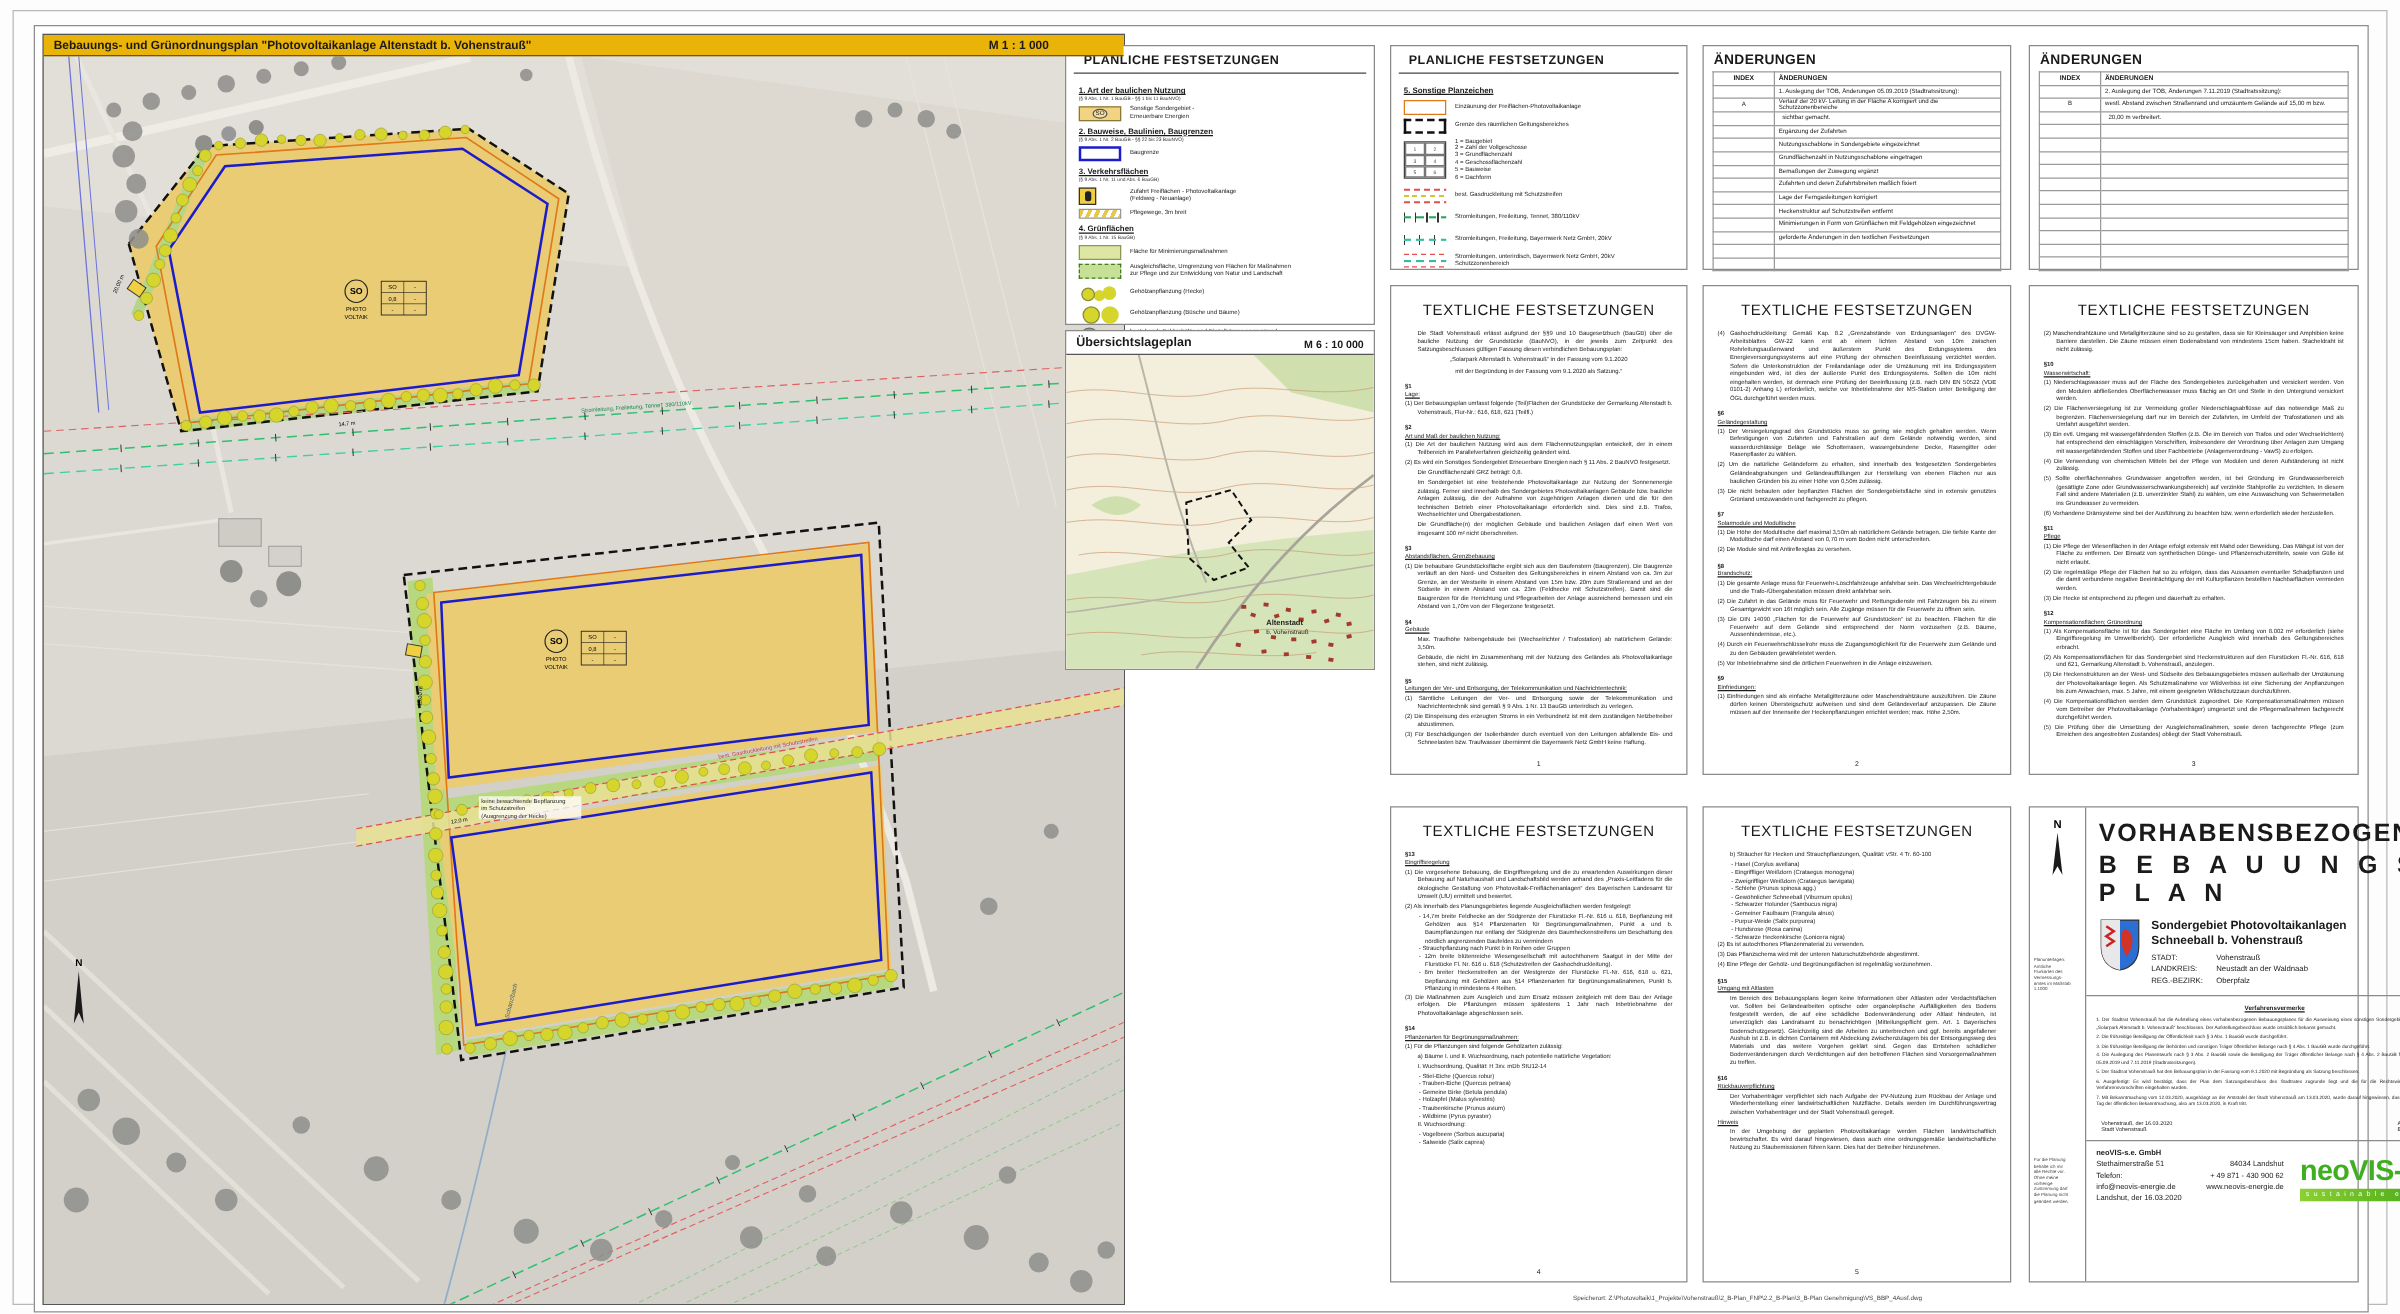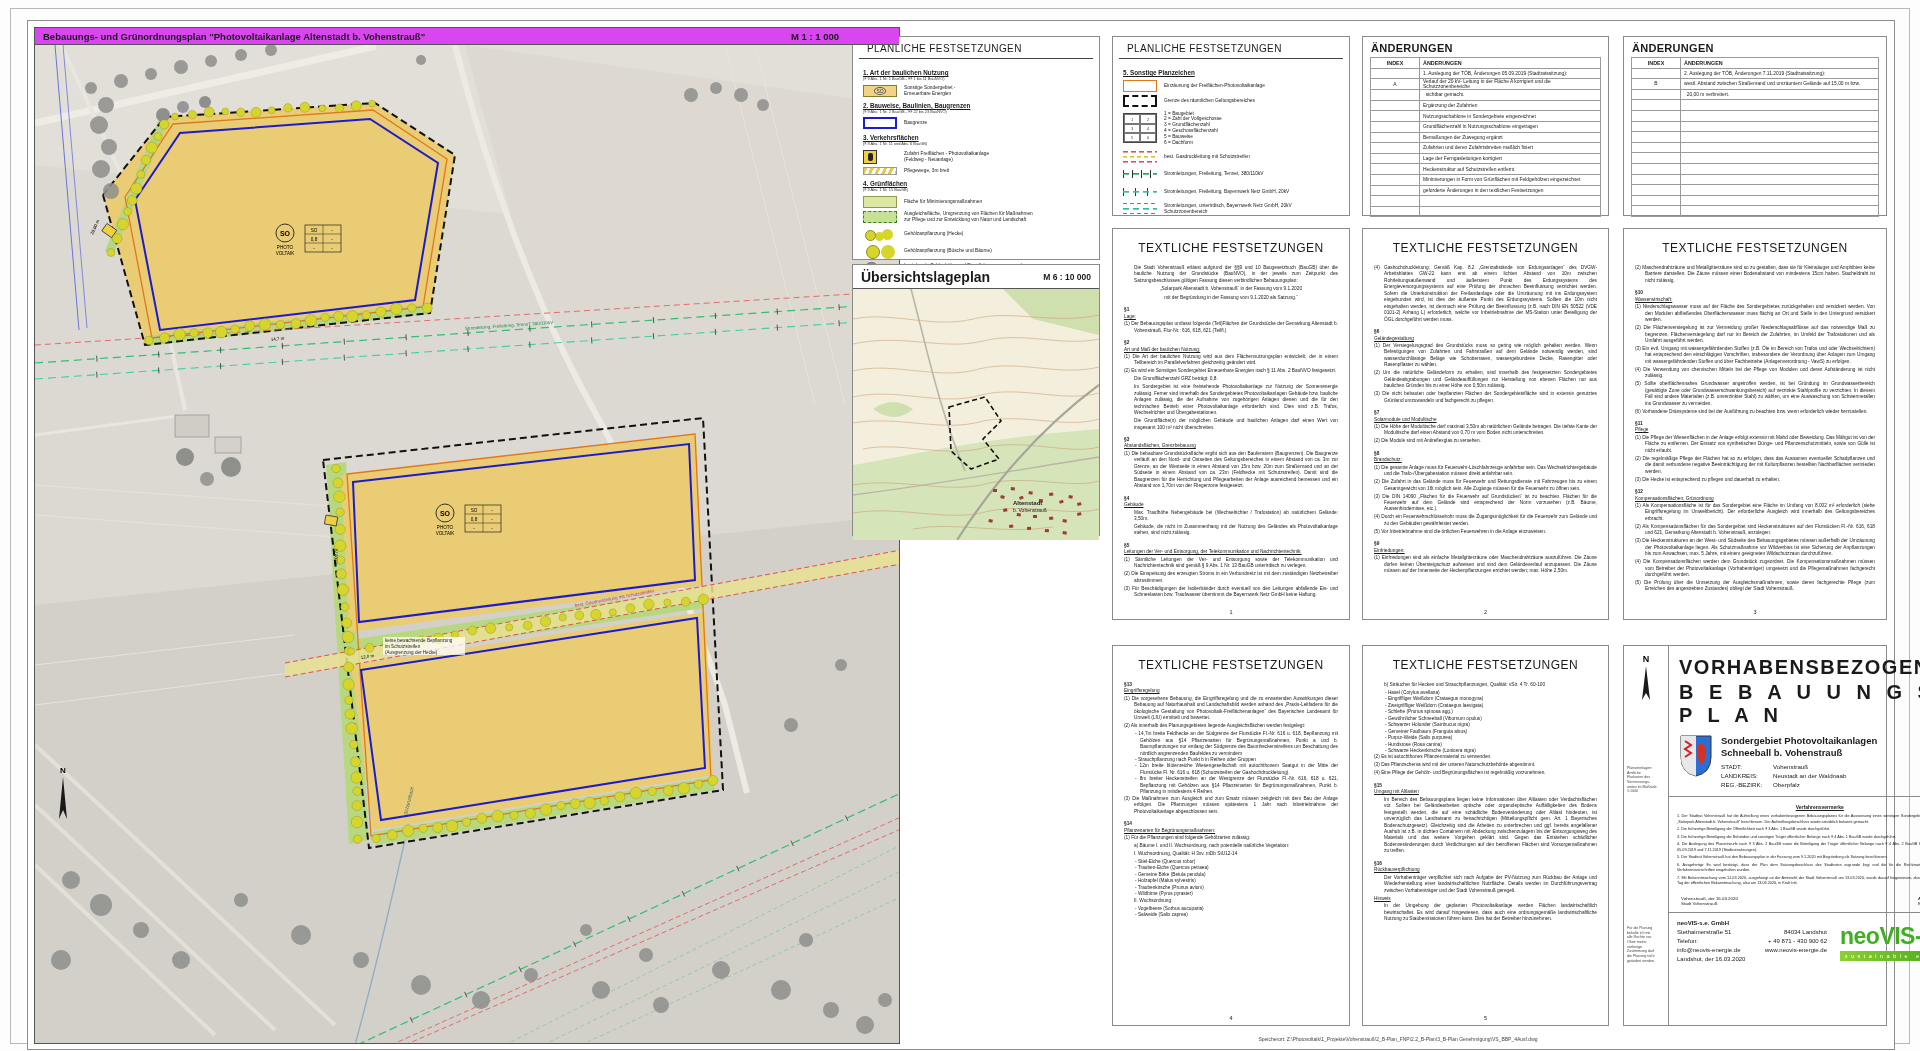--- a/index.html
+++ b/index.html
@@ -3,27 +3,27 @@
 <meta charset="utf-8">
 <style>
   html,body{margin:0;padding:0;background:#fdfdfd;font-family:"Liberation Sans",sans-serif;color:#1a1a1a;}
   body{position:relative;width:1920px;height:1051px;overflow:hidden;}
   .frame-outer{position:absolute;left:10px;top:8px;width:1898px;height:1034px;border:1px solid #b8b8b8;}
   .frame-inner{position:absolute;left:27px;top:20px;width:1866px;height:1028px;border:1px solid #8d8d8d;background:#fff;}
   .panel{position:absolute;background:#fff;border:1px solid #8a8a8a;box-sizing:border-box;}
 
   
   .map-frame{left:34px;top:27px;width:866px;height:1017px;border:1px solid #555;background:#dcd9d3;overflow:hidden;}
-  .map-titlebar{position:absolute;left:0;top:0;width:100%;height:17px;background:#d946ef;border-bottom:1px solid #555;display:flex;align-items:center;justify-content:space-between;box-sizing:border-box;padding:0 60px 0 8px;z-index:5;text-align:center;}
+  .map-titlebar{position:absolute;left:0;top:0;width:100%;height:17px;background:#eab308;border-bottom:1px solid #555;display:flex;align-items:center;justify-content:space-between;box-sizing:border-box;padding:0 60px 0 8px;z-index:5;text-align:center;}
   .map-title{font-size:9.5px;font-weight:bold;}
   .map-scale{font-size:9.5px;font-weight:bold;margin-left:28px;}
   .map-svg{position:absolute;left:0;top:17px;}
 
   
-  .lg-title{font-size:10px;font-weight:normal;letter-spacing:.4px;padding:6px 8px 4px 8px;border-bottom:1px solid #444;margin:0 6px;}
+  .lg-title{font-size:10px;font-weight:bold;letter-spacing:.4px;padding:6px 8px 4px 8px;border-bottom:1px solid #444;margin:0 6px;}
   .lg-body{padding:5px 10px;}
   .lg-sec-h{font-size:6.3px;font-weight:bold;text-decoration:underline;margin-top:5px;}
   .lg-sec-sub{font-size:3.9px;color:#333;margin-bottom:3px;}
   .lg-item{display:flex;align-items:center;gap:7px;margin:3.5px 0;}
   .lg-label{font-size:4.8px;line-height:1.25;white-space:pre-line;}
   .sym{width:34px;height:12px;flex:0 0 34px;position:relative;box-sizing:border-box;}
   .sym-so{background:#f0d484;border:.8px solid #8a7a3a;display:flex;align-items:center;justify-content:center;}
   .sym-so::after{content:"SO";font-size:5px;border:.6px solid #555;border-radius:50%;padding:0 1.5px;background:rgba(255,255,255,.25);}
   .sym-baugrenze{border:2.6px solid #1c1ccc;background:#fff;}
   .sym-zufahrt{width:14px;flex:0 0 14px;height:14px;background:#f0d040;border:1px solid #333;margin-right:20px;display:flex;align-items:center;justify-content:center;}
@@ -59,21 +59,21 @@
   .b-pp{padding-left:10px;margin-bottom:1.5px;}
   .b-h{font-weight:bold;margin-top:6px;}
   .b-hu{text-decoration:underline;margin-bottom:1px;}
   .b-c{text-align:center;margin:2px 0;}
   .b-li{padding-left:16px;text-indent:-5px;}
   .b-li::before{content:"-  ";}
   .tp-page{position:absolute;bottom:4px;left:0;width:100%;text-align:center;font-size:5.5px;}
 
   
   .ue-titlebar{display:flex;justify-content:space-between;align-items:center;padding:4px 8px 3px 8px;border-bottom:1px solid #555;}
-  .ue-title{font-size:14px;font-weight:bold;}
+  .ue-title{font-size:10px;font-weight:bold;}
   .ue-scale{font-size:8.5px;font-weight:bold;}
 
   
   .tb-wrap{display:flex;height:100%;}
   .tb-left{width:44px;border-right:1px solid #8a8a8a;position:relative;flex:0 0 44px;}
   .tb-left .small{position:absolute;left:3px;font-size:3.6px;line-height:1.3;color:#444;}
   .tb-main{flex:1;position:relative;}
   .tb-big1{font-size:20px;font-weight:bold;letter-spacing:1.5px;margin:10px 10px 0 10px;}
   .tb-big2{font-size:20px;font-weight:bold;letter-spacing:5px;margin:2px 10px 6px 10px;}
   .tb-subject{display:flex;gap:8px;padding:2px 10px 6px 10px;border-bottom:1px solid #8a8a8a;}

